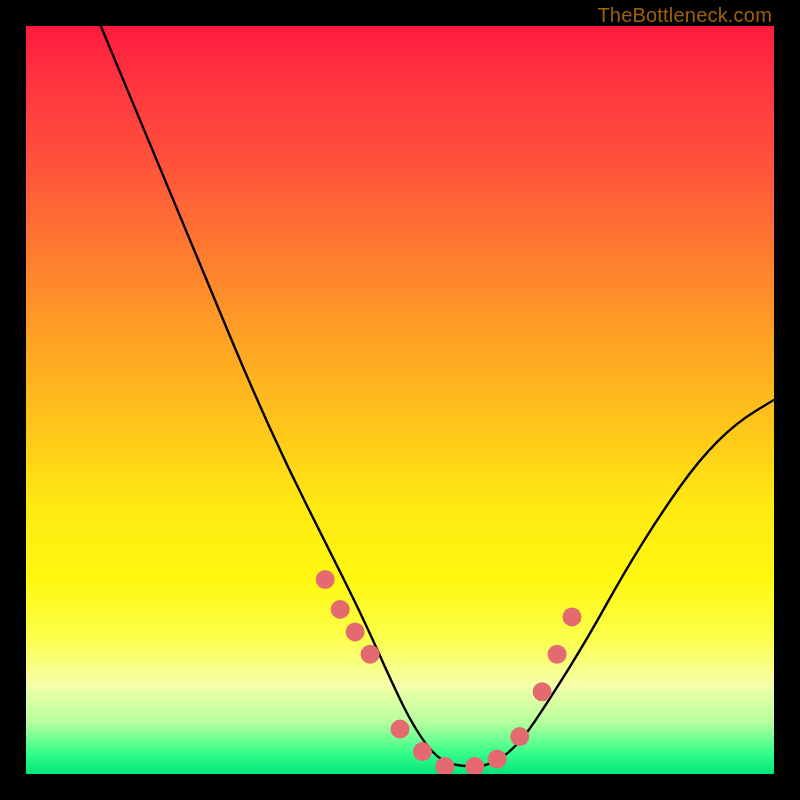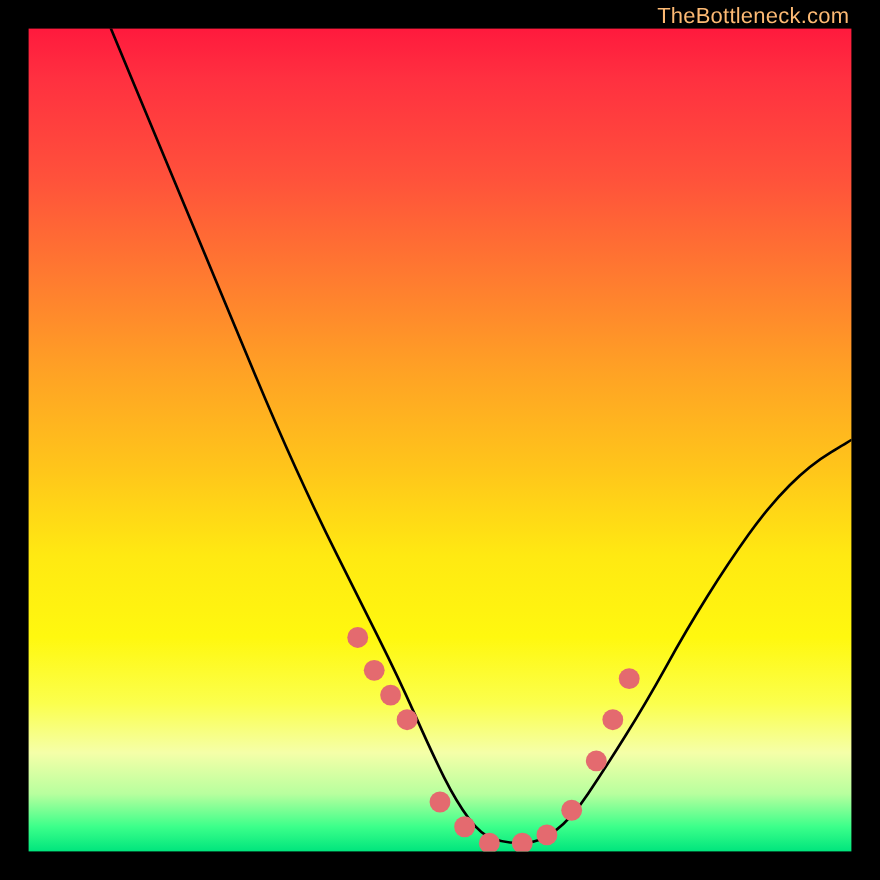--- a/index.html
+++ b/index.html
@@ -40,21 +40,21 @@
   svg.curve {
     position: absolute;
     inset: 0;
     width: 100%;
     height: 100%;
   }
   .watermark {
     position: absolute;
     top: -22px;
     right: 2px;
-    color: #fdba74;
+    color: #a16207;
     font-size: 20px;
     font-weight: 500;
     letter-spacing: 0.2px;
     user-select: none;
   }
 </style>
 </head>
 <body>
 
 <div class="frame">

